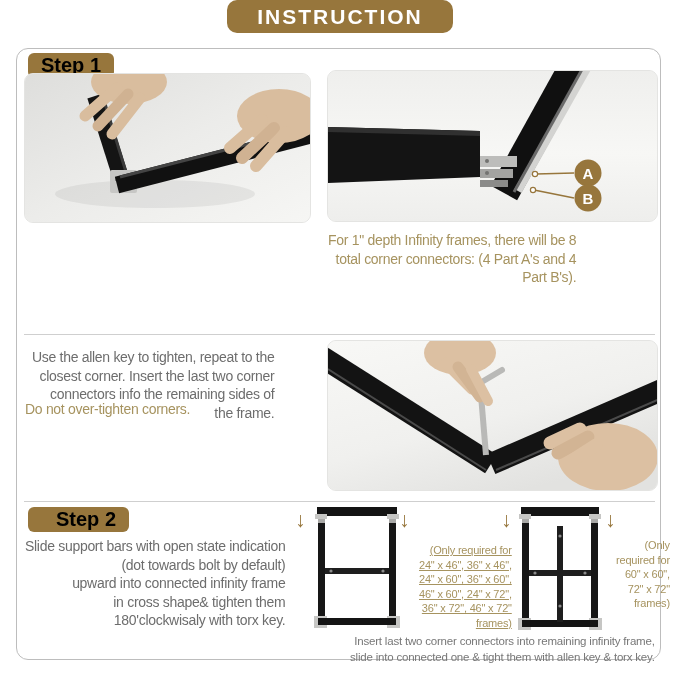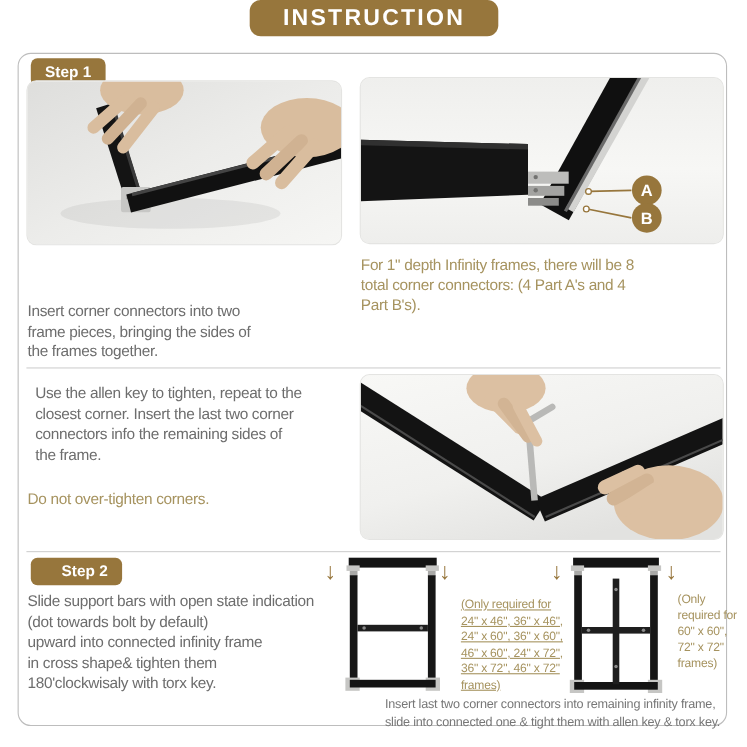--- a/index.html
+++ b/index.html
@@ -2,35 +2,35 @@
 <html><head>
 <meta charset="utf-8">
 <style>
   * { box-sizing: border-box; }
   html, body { margin: 0; padding: 0; }
   body {
     width: 679px; height: 679px; background: #ffffff;
     font-family: "Liberation Sans", sans-serif;
     overflow: hidden;
   }
-  .page { position: relative; width: 679px; height: 679px; background: #fff; }
+  .page { position: relative; width: 679px; height: 679px; background: #fff; text-align: right; }
 
   .banner {
     position: absolute; left: 227px; top: 0; width: 226px; height: 33px;
     background: #97763c; border-radius: 10px;
     display: flex; align-items: center; justify-content: center;
     color: #fff; font-weight: bold; font-size: 21px; letter-spacing: 2px;
   }
   .frame-box {
     position: absolute; left: 16px; top: 48px; width: 645px; height: 612px;
     border: 1px solid #bdbdbd; border-radius: 12px; background: #fff;
   }
   .badge {
-    position: absolute; background: #97763c; color: #ffffff;
-    font-size: 14px; font-weight: bold; padding: 3px 13px 4px 13px;
+    position: absolute; background: #97763c; color: #000000;
+    font-size: 20px; font-weight: bold; padding: 3px 13px 4px 13px;
     border-radius: 6px; line-height: 18px;
   }
   .photo {
     position: absolute; border-radius: 9px; overflow: hidden;
     border: 1px solid #e4e4e2; background: #f2f2f0;
   }
   .photo svg { display: block; }
   .txt {
     position: absolute; color: #6d6d6d; font-size: 14px;
     line-height: 18.5px; letter-spacing: -0.3px; white-space: pre;
@@ -128,34 +128,31 @@
       <line x1="206" y1="119" x2="246" y2="127" stroke="#97763c" stroke-width="1.6"></line>
       <circle cx="205" cy="119" r="2.6" fill="#ffffff" stroke="#97763c" stroke-width="1.2"></circle>
 
       <circle cx="260" cy="102" r="13.5" fill="#97763c"></circle>
       <text x="260" y="107.5" text-anchor="middle" font-size="15" font-weight="bold" fill="#ffffff">A</text>
       <circle cx="260" cy="127" r="13.5" fill="#97763c"></circle>
       <text x="260" y="132.5" text-anchor="middle" font-size="15" font-weight="bold" fill="#ffffff">B</text>
     </svg>
   </div>
 
-  <div class="txt" style="left:25px; top:273px;">Insert corner connectors into two
-frame pieces, bringing the sides of
-the frames together.</div>
   <div class="txt gold-txt" style="left:328px; top:231px;">For 1" depth Infinity frames, there will be 8
 total corner connectors: (4 Part A's and 4
 Part B's).</div>
 
   <div class="divider" style="top:334px;"></div>
 
   <div class="txt" style="left:32px; top:348px;">Use the allen key to tighten, repeat to the
 closest corner. Insert the last two corner
 connectors info the remaining sides of
 the frame.</div>
-  <div class="txt gold-txt" style="left:25px; top:444px;">Do not over-tighten corners.</div>
+  <div class="txt gold-txt" style="left:25px; top:400px;">Do not over-tighten corners.</div>
 
   <div class="photo" style="left:327px; top:340px; width:331px; height:151px;">
     <svg width="329" height="149" viewBox="0 0 329 149">
       <defs>
         <linearGradient id="bg3" x1="0" y1="0" x2="0.6" y2="1">
           <stop offset="0" stop-color="#f8f8f6"></stop>
           <stop offset="0.6" stop-color="#f0f0ee"></stop>
           <stop offset="1" stop-color="#e2e2e0"></stop>
         </linearGradient>
       </defs>

